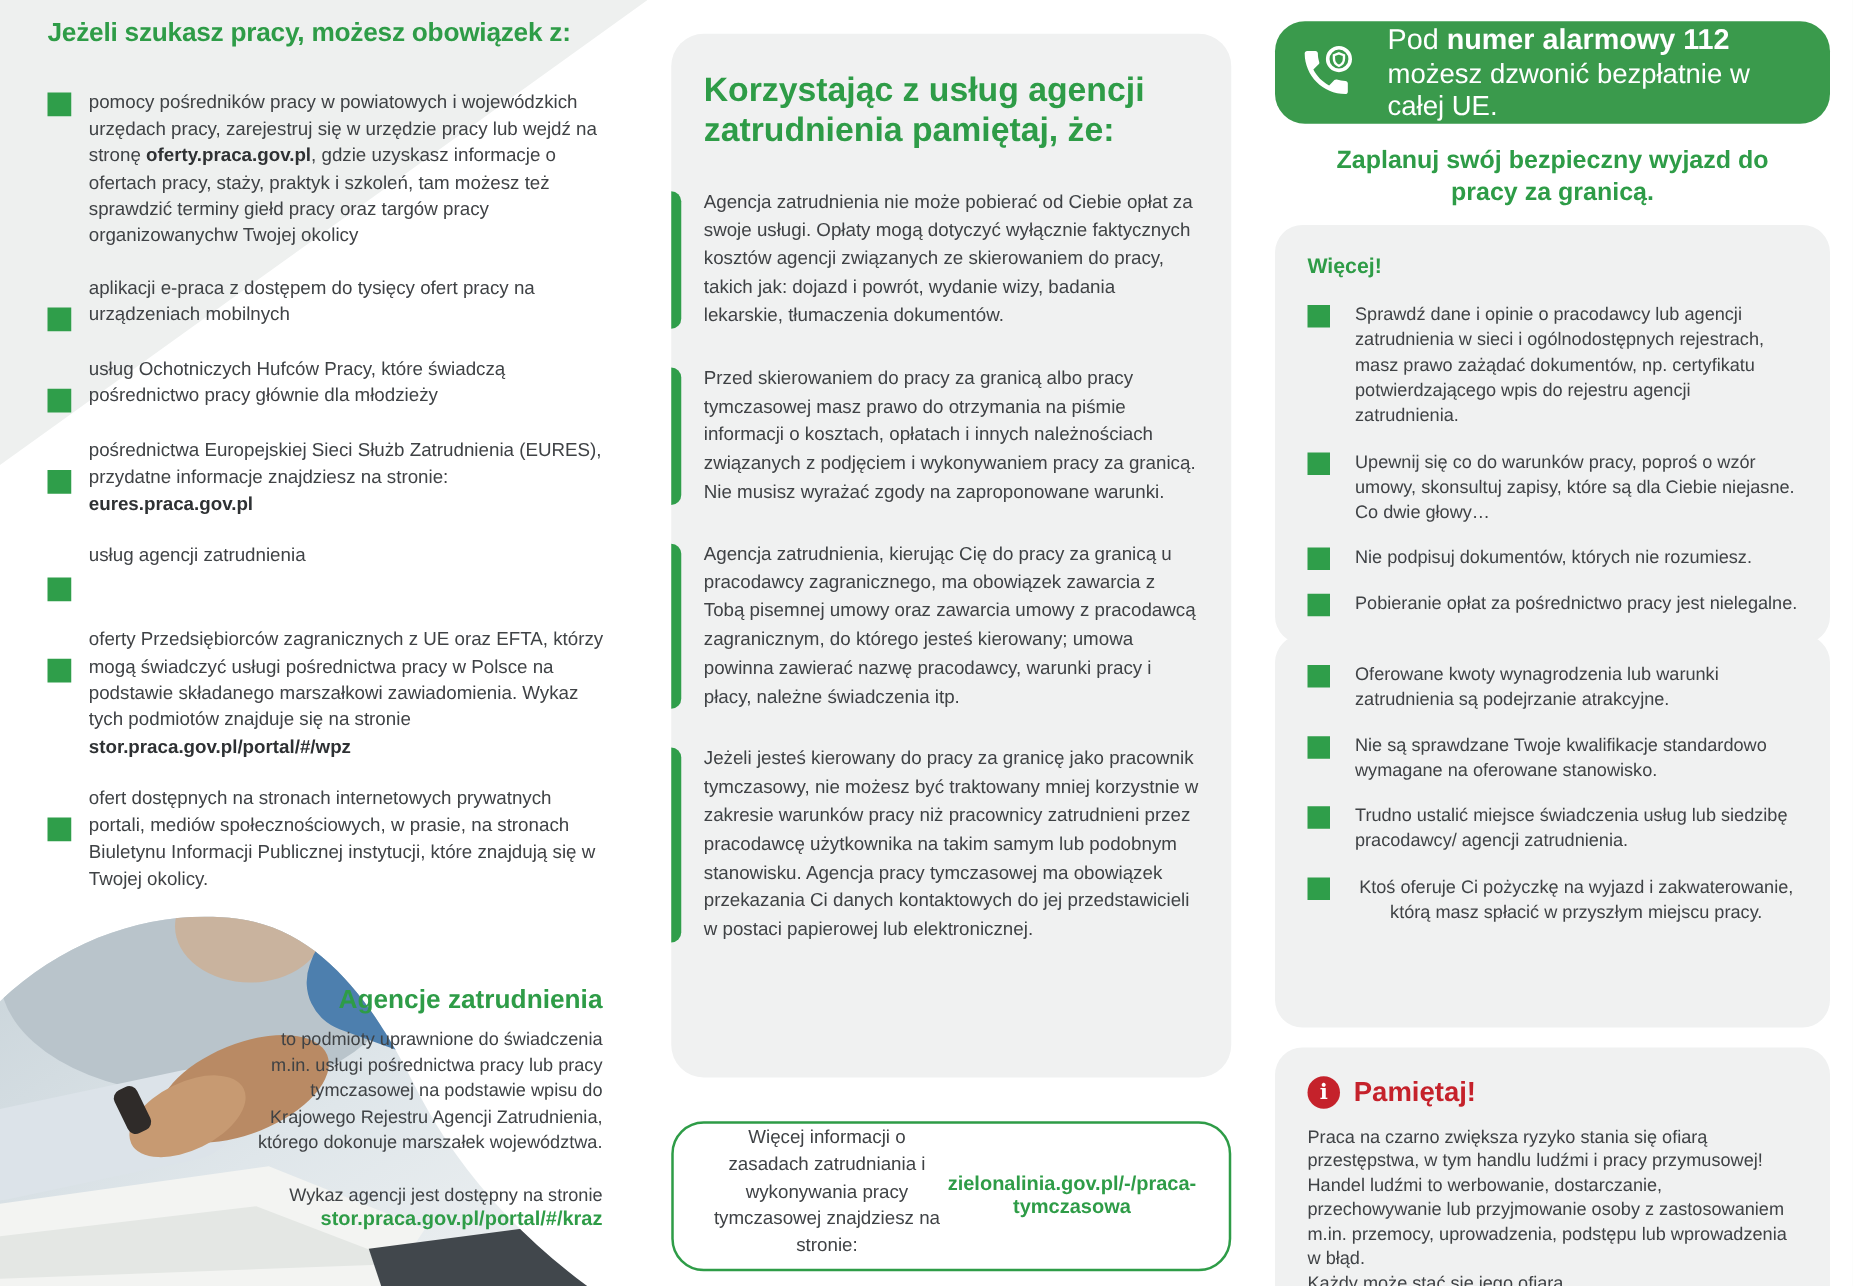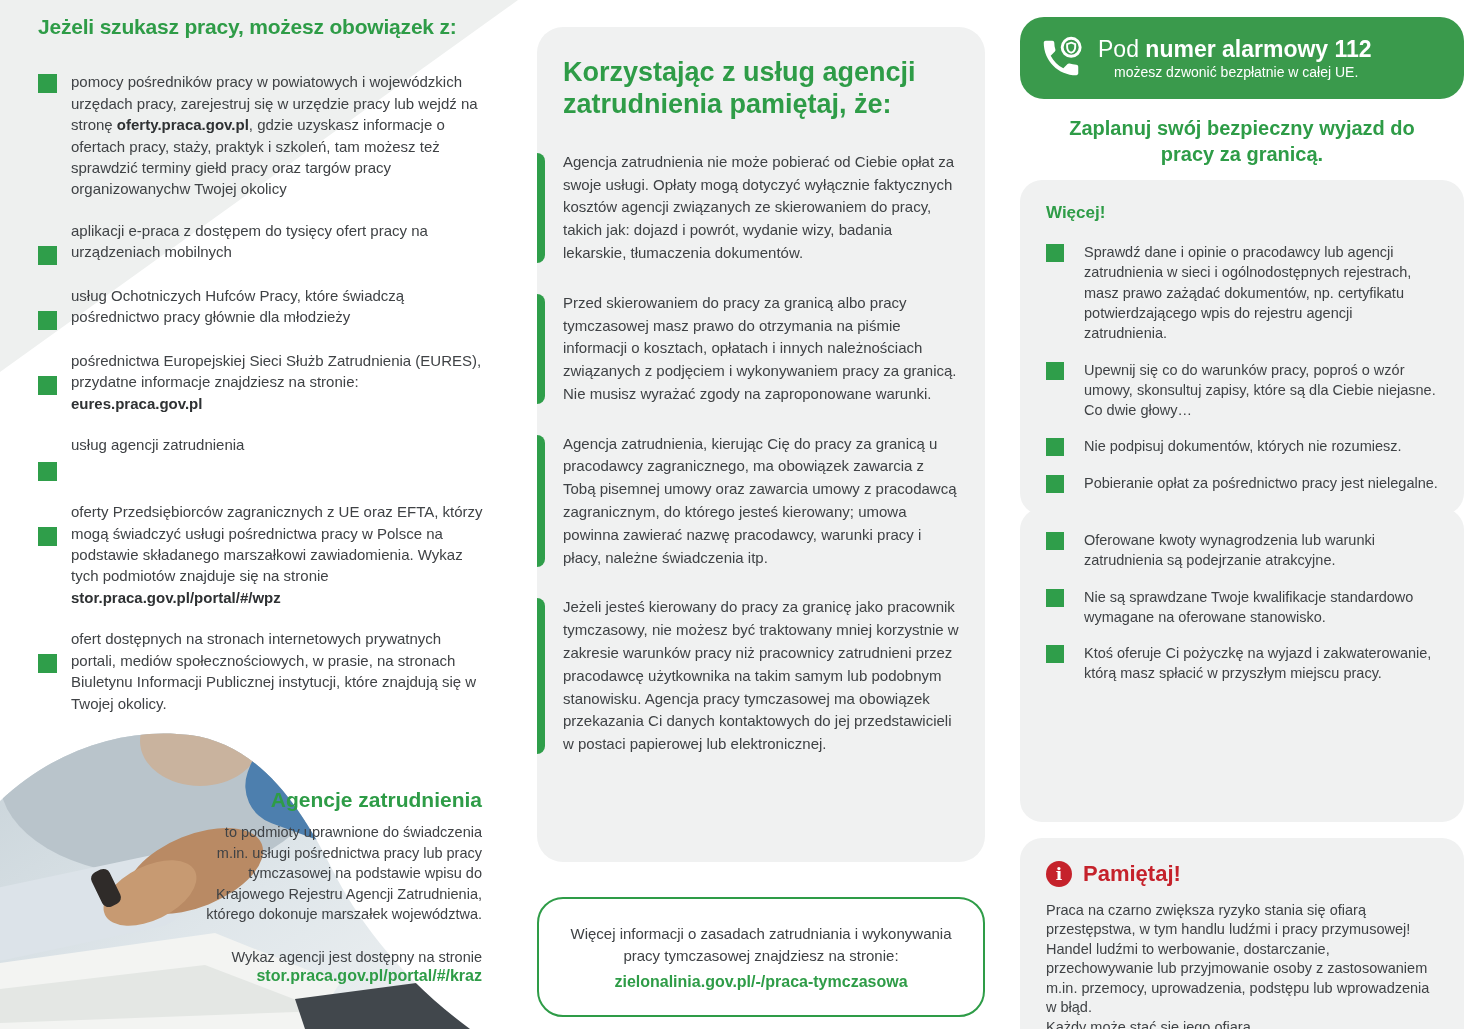--- a/index.html
+++ b/index.html
@@ -28,43 +28,43 @@
   .lnk-green{color:#2e9c47;font-weight:700;text-decoration:none;}
   
   .mid-card{position:absolute;left:537px;top:27px;width:448px;height:835px;background:#f0f1f1;
             border-radius:26px;padding:30px 26px 4px;box-sizing:border-box;}
   .mid-card h2{font-size:27px;line-height:1.18;color:#2e9c47;margin:0 0 30px;font-weight:700;}
   .para{position:relative;margin:0 0 27px;}
   .para::before{content:"";position:absolute;left:-26px;top:2px;bottom:2px;width:8px;
                 background:#2f9e4a;border-radius:0 8px 8px 0;}
   .para p{margin:0;font-size:15px;line-height:1.52;}
   .info-box{position:absolute;left:537px;top:897px;width:448px;height:120px;border:2px solid #2e9c47;
-            border-radius:26px;box-sizing:border-box;display:flex;flex-direction:column;
+            border-radius:26px;box-sizing:border-box;display:flex;
             justify-content:center;align-items:center;text-align:center;padding:8px 26px;}
   .info-box p{margin:0 0 7px;font-size:15px;line-height:1.45;}
   .info-box a{font-size:16px;text-align:center;}
   
   .col-right{position:absolute;left:1020px;top:17px;width:444px;}
   .banner{height:82px;background:#3a9a4c;border-radius:24px;display:flex;align-items:center;
-          padding:0 18px;box-sizing:border-box;color:#fff;gap:14px;}
+          padding:0 18px;box-sizing:border-box;color:#fff;gap:26px;}
   .ph-ic svg{display:block;}
   .banner .l1{font-size:23px;line-height:1.15;font-weight:400;}
   .banner .l1 b{font-weight:700;}
-  .banner .l2{font-size:14px;margin-top:2px;margin-left:16px;}
+  .banner .l2{font-size:22px;margin-top:2px;}
   .plan-heading{margin:16px auto 0;width:370px;text-align:center;font-size:20px;line-height:1.3;
                 color:#2e9c47;font-weight:700;}
   .gray-box{position:absolute;left:0;width:444px;background:#f0f1f1;border-radius:22px;
             box-sizing:border-box;padding:22px 26px;}
   .box-important{top:163px;min-height:313px;}
   .box-caution{top:491px;min-height:314px;}
   .box-remember{top:821px;min-height:178px;}
   .gray-box h3{font-size:17px;color:#2e9c47;margin:0 0 18px;font-weight:700;line-height:1.3;}
   .gray-box ul{list-style:none;margin:0;padding:0;}
   .gray-box li{display:flex;gap:20px;margin-bottom:16px;}
-  .gray-box li:last-child{margin-bottom:0;}
+  .gray-box li:last-child{margin-bottom:0;text-align:center;}
   .gray-box .sq{flex:0 0 18px;width:18px;height:18px;margin-top:2px;}
   .gray-box li p{margin:0;font-size:14.5px;line-height:1.4;}
   .rem-head{display:flex;align-items:center;gap:11px;margin-bottom:12px;}
   .info-dot{width:26px;height:26px;border-radius:50%;background:#c5222b;color:#fff;
             font-weight:700;font-family:"DejaVu Serif",serif;display:flex;align-items:center;
             justify-content:center;font-size:17px;flex:0 0 26px;}
   .rem-head h3{color:#c5222b;font-size:22px;margin:0;}
   .box-remember p{margin:0;font-size:14.5px;line-height:1.35;}
 </style>
 </head>
@@ -207,20 +207,24 @@
         <li>
           <span class="sq"></span>
           <p>Oferowane kwoty wynagrodzenia lub warunki zatrudnienia są podejrzanie atrakcyjne.</p>
         </li>
         <li>
           <span class="sq"></span>
           <p>Nie są sprawdzane Twoje kwalifikacje standardowo wymagane na oferowane stanowisko.</p>
         </li>
         <li>
           <span class="sq"></span>
+          <p>Trudno ustalić miejsce świadczenia usług lub siedzibę pracodawcy/ agencji zatrudnienia.</p>
+        </li>
+        <li>
+          <span class="sq"></span>
           <p>Ktoś oferuje Ci pożyczkę na wyjazd i zakwaterowanie, którą masz spłacić w przyszłym miejscu pracy.</p>
         </li>
       </ul>
     </div>
 
     <div class="gray-box box-remember">
       <div class="rem-head">
         <span class="info-dot">i</span>
         <h3>Pamiętaj!</h3>
       </div>

